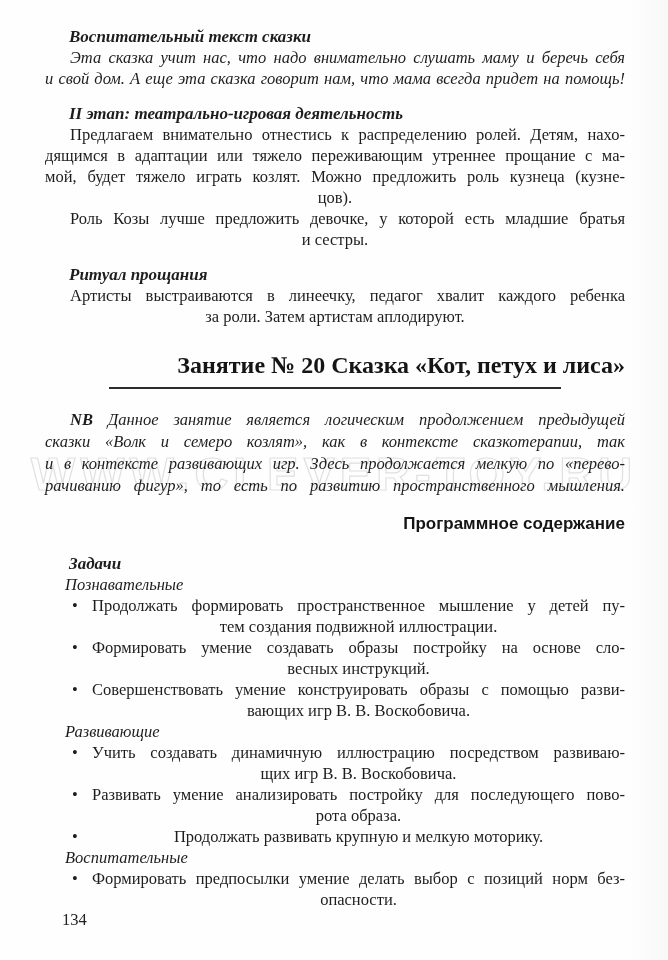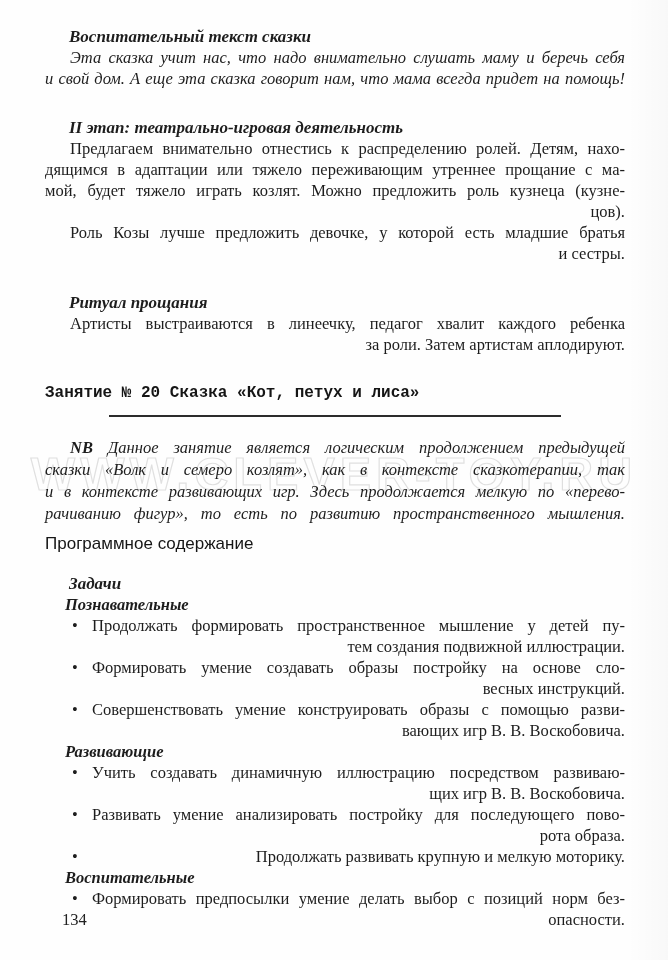--- a/index.html
+++ b/index.html
@@ -34,52 +34,52 @@
   .content{
     position:relative;z-index:1;
     padding:26px 43px 0 45px;
     font-size:16.5px;line-height:21px;
   }
   .h-it{
     font-weight:bold;font-style:italic;
     font-size:17px;
     padding-left:24px;
   }
-  .sub-it{font-style:italic;padding-left:20px;font-weight:bold;}
+  .sub-it{font-style:italic;padding-left:20px;}
   .para{margin:0;}
   .para.it{font-style:italic;}
-  .mt{margin-top:28px;}
-  .ln{text-align:right;}
+  .mt{margin-top:14px;}
+  .ln{text-align:center;}
   .ln.stretch{text-align:justify;text-align-last:justify;}
   .ln.ind{padding-left:25px;}
   .chapter{
     margin-top:26px;
-    text-align:left;
-    font-family:Liberation Mono, monospace;
+    text-align:right;
+    font-family:Liberation Serif, serif;
     font-weight:bold;
-    font-size:16px;
+    font-size:24px;
     line-height:24px;
     color:#151515;
   }
   .rule{
     width:452px;height:0;
     margin:10px auto 0 auto;
     border-top:2px solid #2c2c2c;
   }
   .nb-para{
     margin-top:20px;
     font-style:italic;
     line-height:22px;
   }
   .nb-para b{font-style:italic;}
   .program{
-    margin-top:8px;
-    text-align:left;
+    margin-top:16px;
+    text-align:right;
     font-family:"Liberation Sans", sans-serif;
-    font-weight:normal;
+    font-weight:bold;
     font-size:17px;
     line-height:22px;
     color:#151515;
   }
   .tasks-h{margin-top:18px;}
   ul.tasks{list-style:none;margin:0;padding:0 0 0 27px;}
   ul.tasks li{display:flex;}
   .blt{width:20px;flex:none;}
   .btxt{flex:1;min-width:0;}
   .pagenum{

